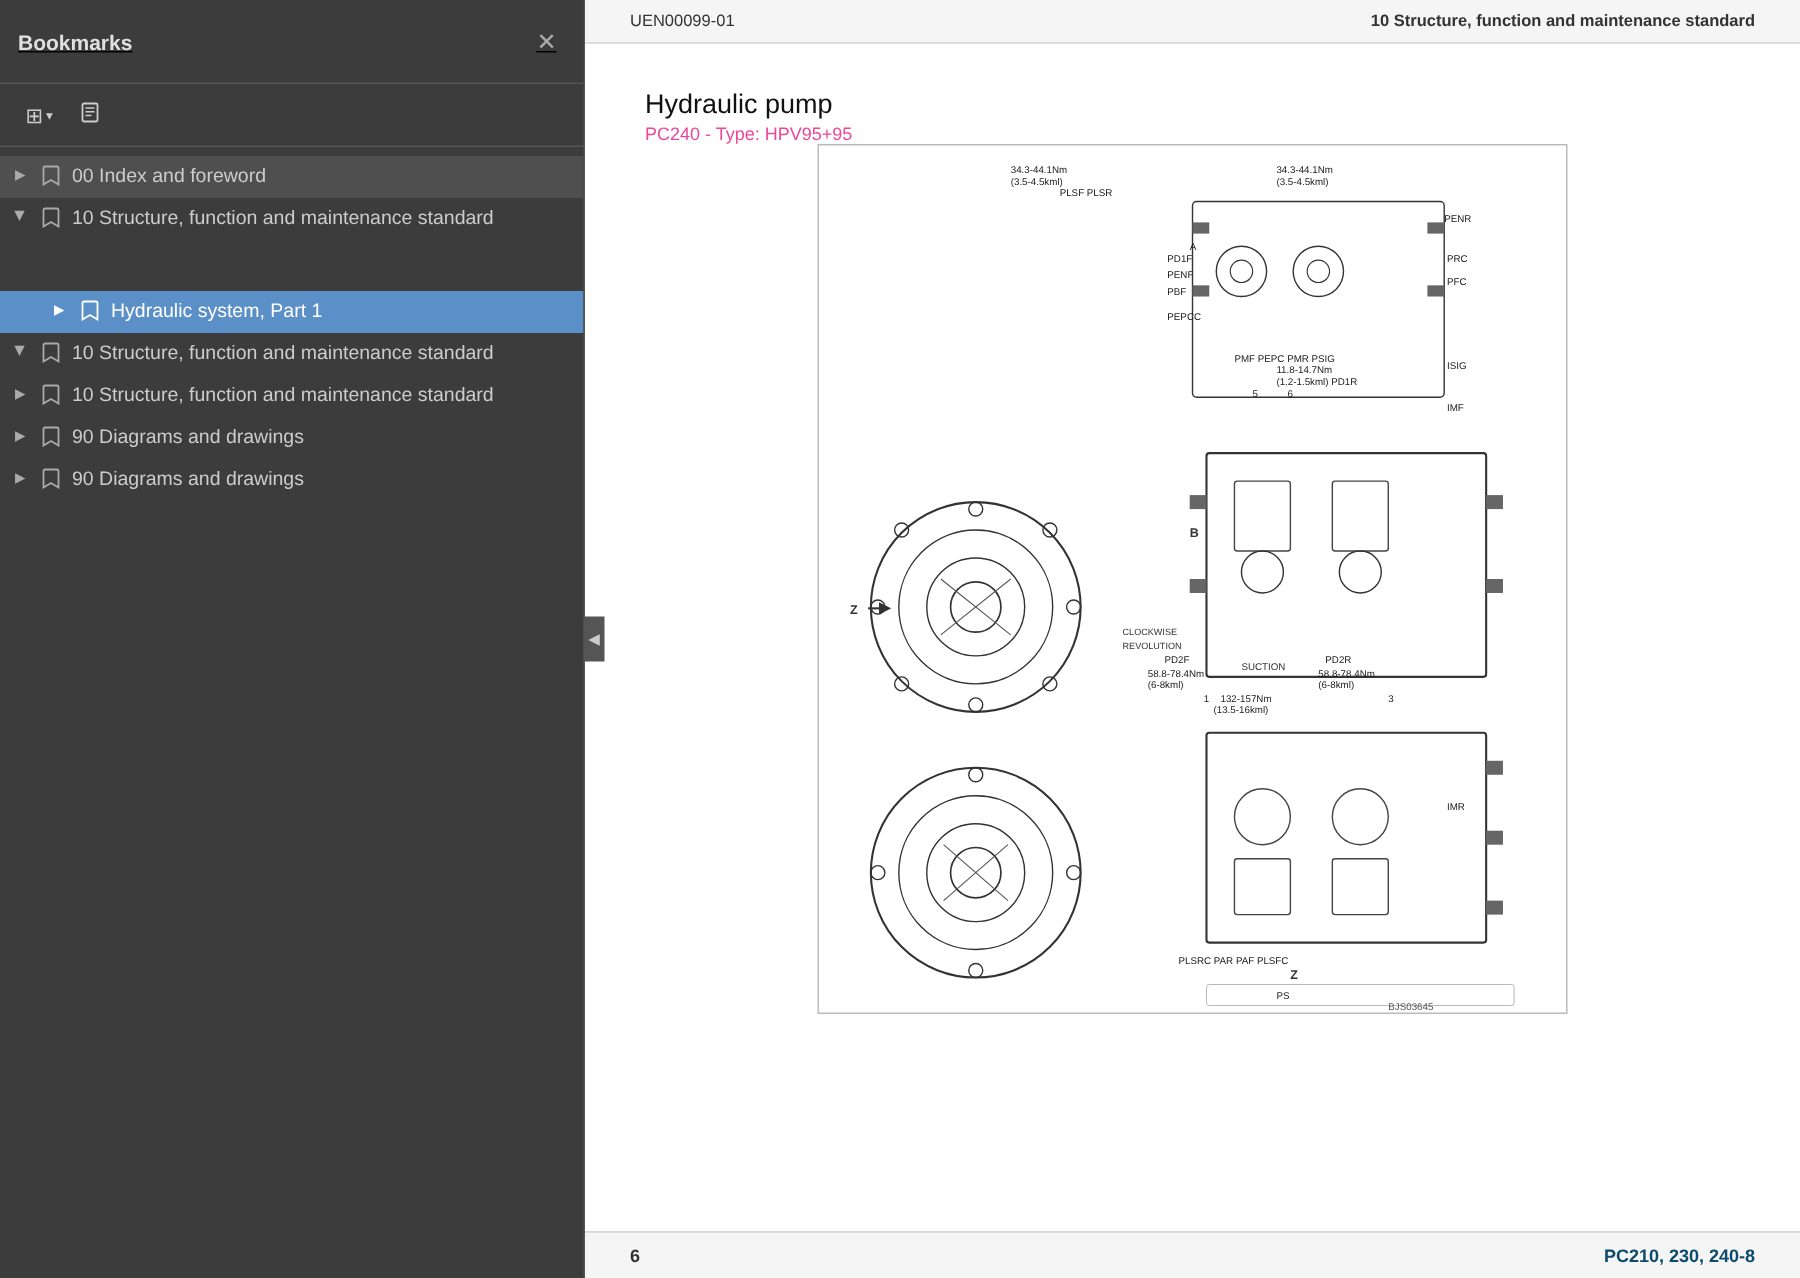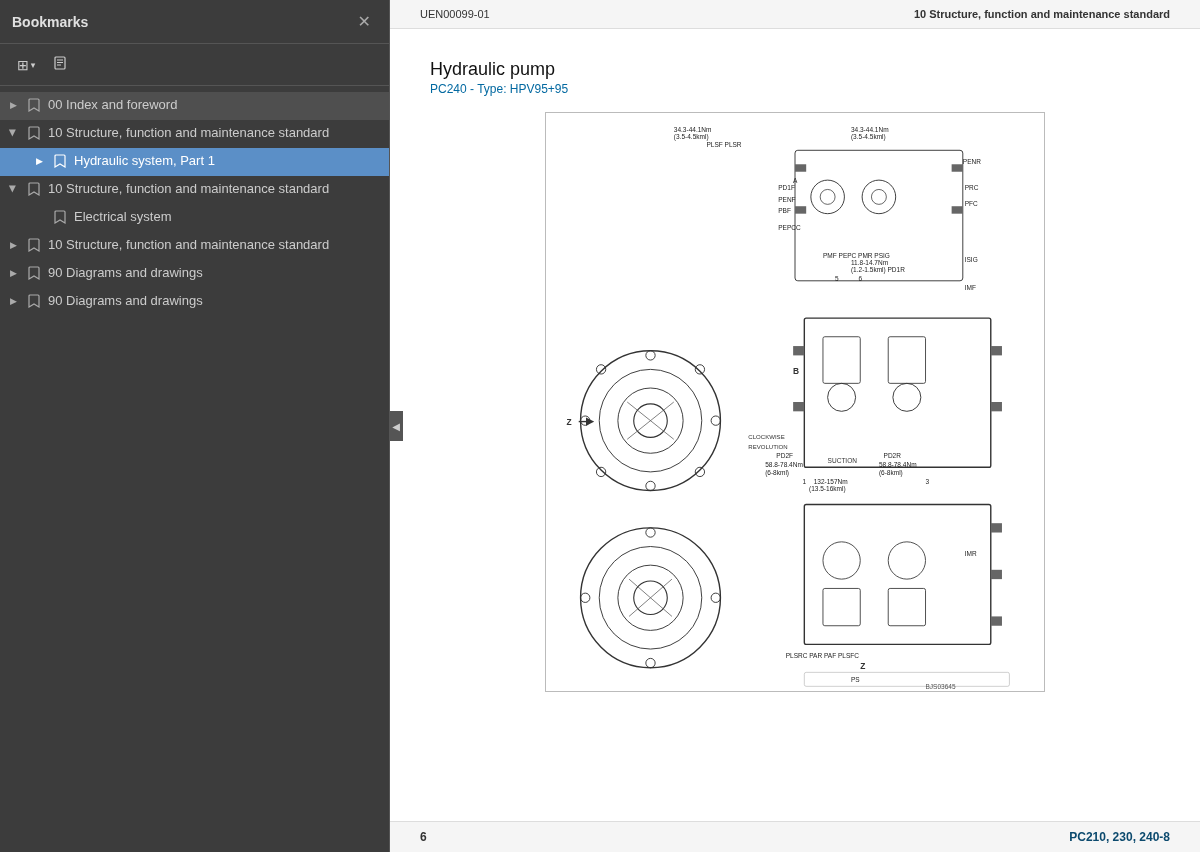--- a/index.html
+++ b/index.html
@@ -24,21 +24,22 @@
       border-right: 1px solid #555;
     }
 
     #sidebar-header {
       display: flex;
       align-items: center;
       justify-content: space-between;
       padding: 8px 12px;
       background: #3c3c3c;
       border-bottom: 1px solid #555;
-      height: 44px;
+      height: 56px;
+      text-decoration: underline;
     }
 
     #sidebar-title {
       color: #e0e0e0;
       font-size: 14px;
       font-weight: 600;
     }
 
     #close-btn {
       color: #aaa;
@@ -158,22 +159,21 @@
 
     #doc-title {
       font-size: 18px;
       font-weight: normal;
       color: #111;
       margin-bottom: 2px;
     }
 
     #doc-subtitle {
       font-size: 12px;
-      color: #0369a1;
-      margin-bottom: 16px;
+      color: #ec4899;
     }
 
     #diagram-container {
       display: flex;
       justify-content: center;
       align-items: center;
     }
 
     
     #hydraulic-diagram {
@@ -217,20 +217,21 @@
 
     
     .item-hovered {
       background: #4f4f4f;
     }
 
     
     .item-selected {
       background: #5b8fc7 !important;
       color: white !important;
+      margin-top: 34px;
     }
     .item-selected .bm-icon,
     .item-selected .expand-arrow { color: white !important; }
     .level-2 { padding-left: 36px; }
   </style>
 </head>
 <body>
 
 <div id="sidebar">
   <div id="sidebar-header">
@@ -298,31 +299,20 @@
         <span class="arrow-down"></span>
       </span>
       <span class="bm-icon">
         <svg width="12" height="14" viewBox="0 0 12 14" fill="none">
             <path d="M2 1h8a1 1 0 011 1v11l-5-3-5 3V2a1 1 0 011-1z" stroke="#aaa" stroke-width="1.2" fill="none"></path>
           </svg>
       </span>
       <span class="bm-text">10 Structure, function and maintenance standard</span>
     </div>
 
-    <div class="bookmark-item level-2" style="padding-left: 36px;">
-      <span class="expand-arrow" style="visibility:hidden;">
-        <span class="arrow-right"></span>
-      </span>
-      <span class="bm-icon">
-        <svg width="12" height="14" viewBox="0 0 12 14" fill="none">
-            <path d="M2 1h8a1 1 0 011 1v11l-5-3-5 3V2a1 1 0 011-1z" stroke="#aaa" stroke-width="1.2" fill="none"></path>
-          </svg>
-      </span>
-      <span class="bm-text">Electrical system</span>
-    </div>
 
     <div class="bookmark-item">
       <span class="expand-arrow">
         <span class="arrow-right"></span>
       </span>
       <span class="bm-icon">
         <svg width="12" height="14" viewBox="0 0 12 14" fill="none">
             <path d="M2 1h8a1 1 0 011 1v11l-5-3-5 3V2a1 1 0 011-1z" stroke="#aaa" stroke-width="1.2" fill="none"></path>
           </svg>
       </span>

